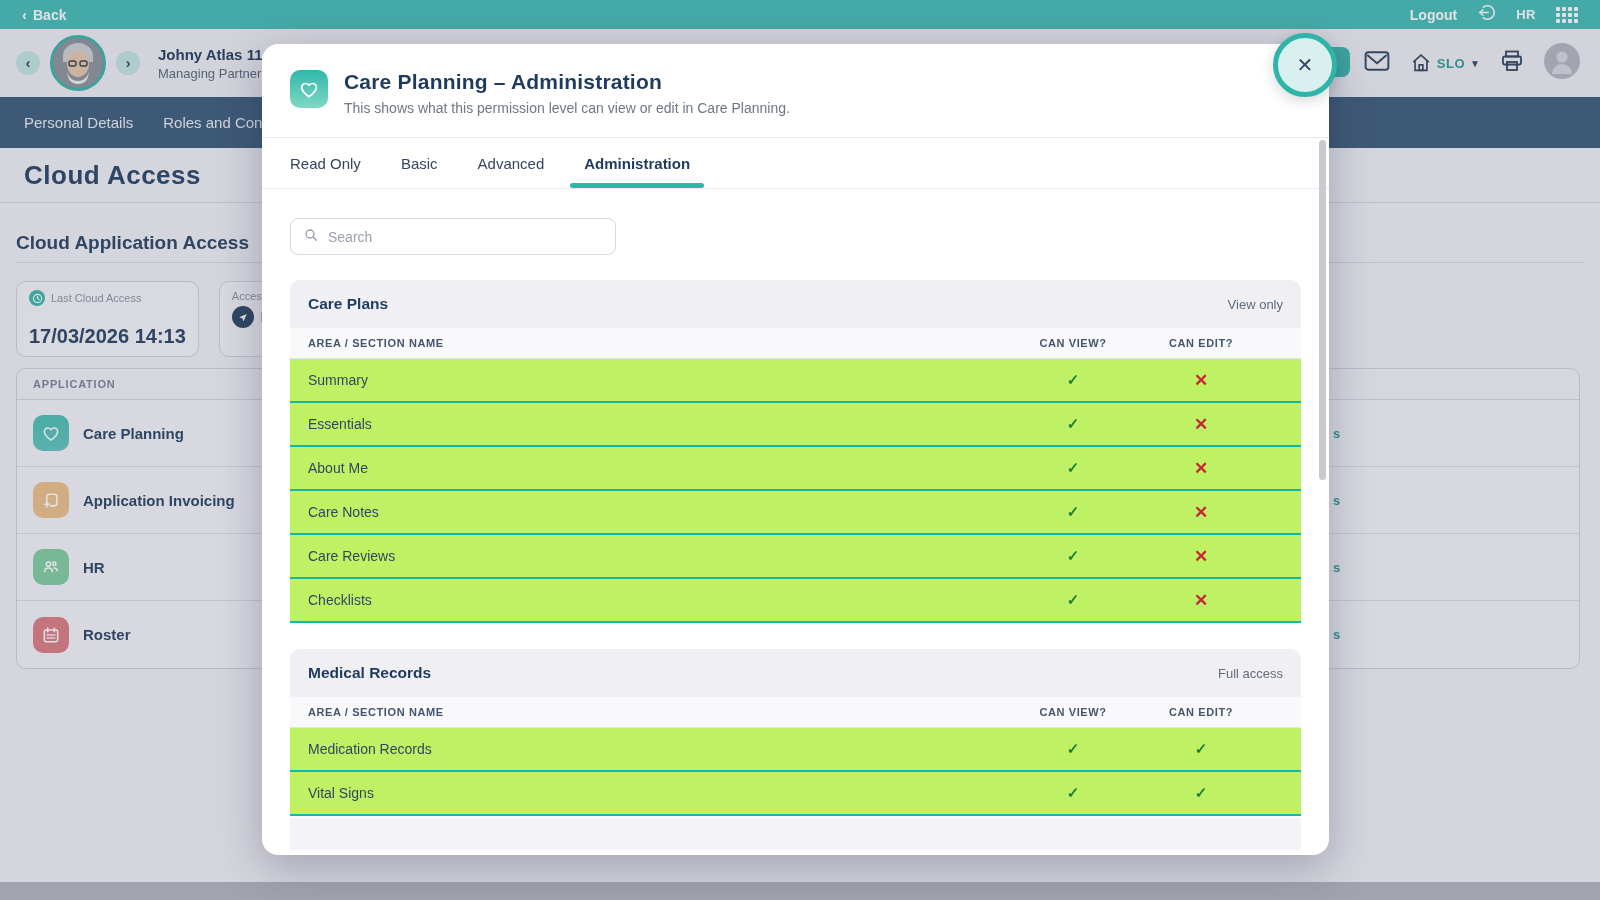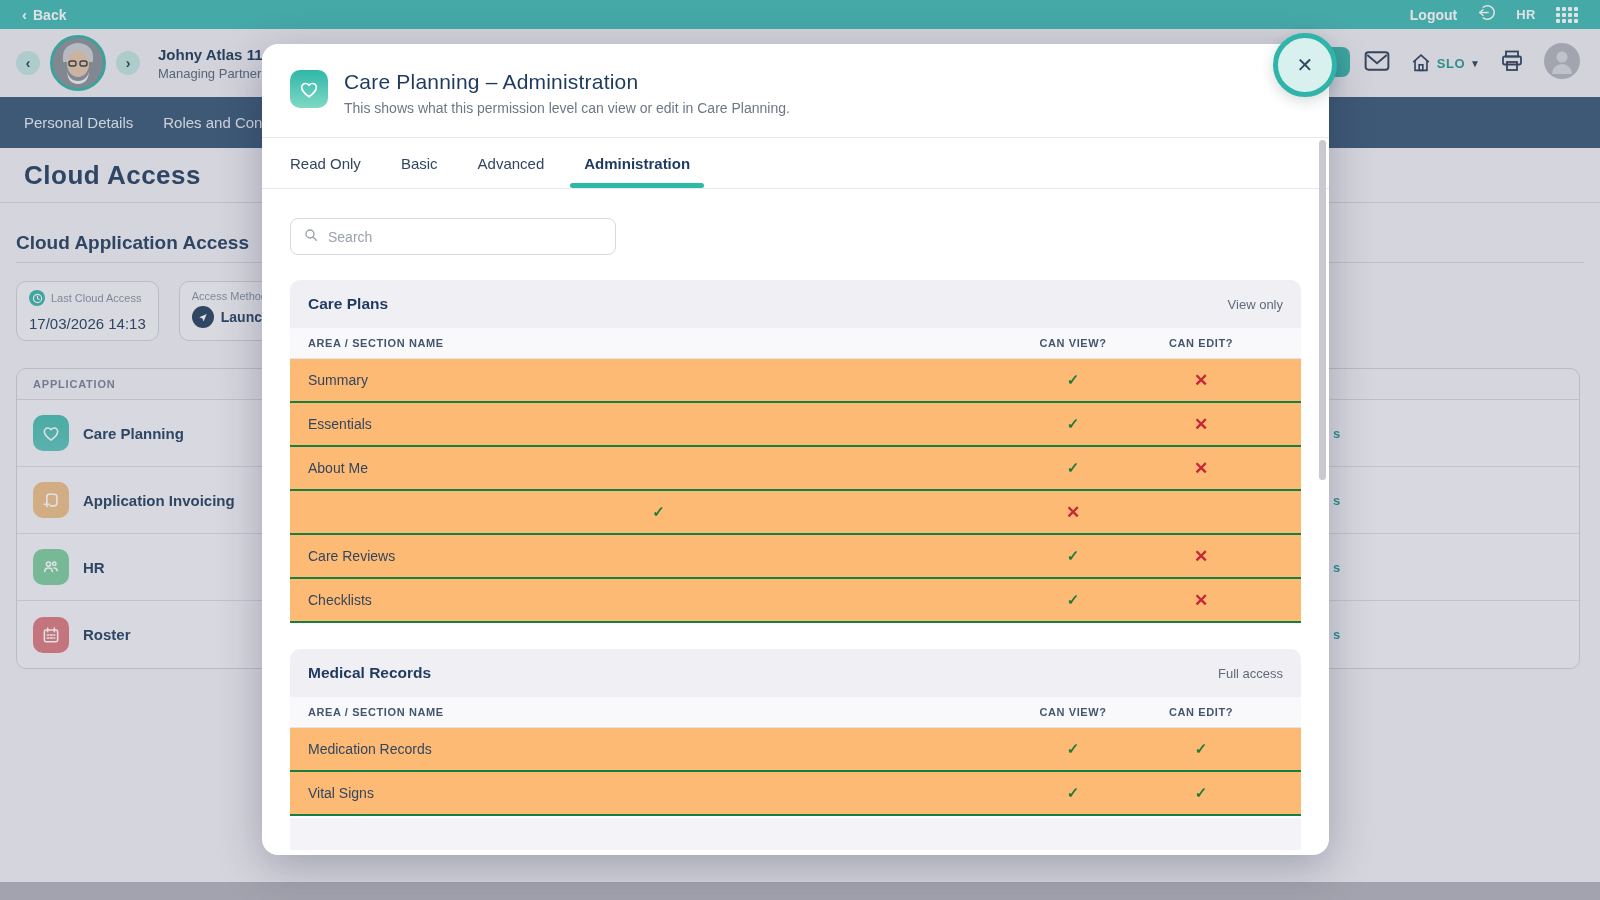--- a/index.html
+++ b/index.html
@@ -38,21 +38,21 @@
   .nav-item { color:#e9edf3; font-size:15px; cursor:pointer; white-space:nowrap; }
 
   .page { position:absolute; top:148px; left:0; right:0; bottom:18px; background:#f2f1f6; }
   .page-title { position:absolute; top:12px; left:24px; font-size:26px; font-weight:bold; color:#2b4766; letter-spacing:.5px; }
   .page-divider { position:absolute; top:54px; left:0; right:0; border-bottom:1px solid #d8d7df; }
   .section-title { position:absolute; top:84px; left:16px; font-size:19px; font-weight:bold; color:#2b4766; }
   .section-underline { position:absolute; top:114px; left:16px; right:16px; border-bottom:1px solid #d8d7df; }
   .cards-row { position:absolute; top:133px; left:16px; display:flex; gap:20px; }
   .info-card { border:1px solid #d4d3db; background:#f7f6fa; border-radius:10px; padding:8px 12px; min-width:140px; }
   .info-card .card-label-row { display:flex; align-items:center; gap:6px; font-size:11px; color:#8d95a3; }
-  .info-card .card-value { margin-top:9px; font-size:15px; font-weight:normal; color:#2b4766; }
+  .info-card .card-value { margin-top:19px; font-size:20px; font-weight:bold; color:#2b4766; }
   .card-value-row { display:flex; align-items:center; gap:7px; margin-top:4px; font-size:14px; font-weight:bold; color:#2b4766; }
   .mini-circle { width:16px; height:16px; border-radius:50%; background:#3fb8ae; display:flex; align-items:center; justify-content:center; }
   .navy-circle { width:22px; height:22px; border-radius:50%; background:#2e4763; display:flex; align-items:center; justify-content:center; }
 
   .app-table { position:absolute; top:220px; left:16px; width:1564px; border:1px solid #d3d2da; border-radius:10px; background:#f3f2f7; overflow:hidden; }
   .app-table-head { padding:9px 16px; font-size:11px; font-weight:bold; letter-spacing:.8px; color:#7c8698; border-bottom:1px solid #d8d7df; }
   .app-row { position:relative; height:67px; display:flex; align-items:center; gap:14px; padding-left:16px; border-bottom:1px solid #dddce3; background:#f6f5f9; }
   .app-row:last-child { border-bottom:none; }
   .app-icon { width:36px; height:36px; border-radius:10px; display:flex; align-items:center; justify-content:center; }
   .app-icon.teal   { background:linear-gradient(180deg,#4cc0b2,#61c6be); }
@@ -66,21 +66,21 @@
 
   
   .backdrop { position:absolute; inset:0; background:rgba(62,70,92,0.16); z-index:10; }
 
   
   .modal { position:absolute; left:262px; top:44px; width:1067px; height:811px; background:#fff;
            border-radius:16px; box-shadow:0 12px 45px rgba(20,30,60,.28); z-index:20; overflow:hidden; }
   .modal-header { display:flex; align-items:flex-start; gap:16px; padding:26px 28px 21px 28px; }
   .modal-app-icon { width:38px; height:38px; border-radius:10px; background:linear-gradient(180deg,#2fb7a9,#7fd9c4);
                     display:flex; align-items:center; justify-content:center; flex:none; }
-  .modal-title { font-size:21px; font-weight:normal; color:#1e3a5f; letter-spacing:.2px; }
+  .modal-title { font-size:21px; font-weight:bold; color:#1e3a5f; letter-spacing:.2px; }
   .modal-subtitle { margin-top:6px; font-size:14px; color:#6e7686; }
   .tabs-row { position:relative; height:52px; border-top:1px solid #e8e8ed; border-bottom:1px solid #e8e8ed;
               display:flex; align-items:center; gap:40px; padding:0 28px; }
   .tab { position:relative; font-size:15px; color:#33465f; cursor:pointer; height:100%; display:flex; align-items:center; }
   .tab.active { font-weight:bold; color:#1e3a5f; }
   .tab.active::after { content:""; position:absolute; left:-14px; right:-14px; bottom:0; height:5px;
                        background:#2cb9a8; border-radius:4px; }
   .modal-body { position:relative; padding:29px 28px 0 28px; }
   .search-box { display:flex; align-items:center; gap:9px; width:326px; height:37px; border:1.5px solid #d8d8de;
                 border-radius:8px; padding:0 12px; background:#fff; }
@@ -90,21 +90,21 @@
   .perm-section { margin-top:25px; }
   .perm-header { display:flex; align-items:center; justify-content:space-between; background:#f0f0f4;
                  border-radius:10px 10px 0 0; padding:15px 18px; }
   .perm-title { font-size:15.5px; font-weight:bold; color:#1e3a5f; }
   .perm-access { font-size:13px; color:#5f6b7b; }
   .cols-row { display:grid; grid-template-columns:1fr 128px 128px; align-items:center;
               padding:9px 36px 9px 18px; background:#f9f9fb; border-bottom:1px solid #e3e3e9; }
   .col-label { font-size:11px; font-weight:bold; letter-spacing:.6px; color:#42566e; }
   .col-label.center { text-align:center; }
   .prow { display:grid; grid-template-columns:1fr 128px 128px; align-items:center; height:44px;
-          padding:0 36px 0 18px; background:#fdba74; border-bottom:2px solid #15803d; }
+          padding:0 36px 0 18px; background:#bef264; border-bottom:2px solid #14b8a6; }
   .pname { font-size:14px; color:#33465f; }
   .mark { text-align:center; font-weight:bold; }
   .mark[data-state="yes"] { color:#1d7c35; font-size:15px; }
   .mark[data-state="no"]  { color:#c52737; font-size:17px; }
   .partial-row { height:34px; background:#f4f4f8; border-top:2px solid #fff; }
 
   .scroll-thumb { position:absolute; right:3px; top:96px; width:7px; height:340px; background:#c9c9d0; border-radius:4px; z-index:25; }
 
   .close-btn { position:absolute; left:1273px; top:33px; width:64px; height:64px; border-radius:50%;
                background:#d9f1ee; border:5px solid #2eb4a8; color:#33475e; font-size:20px;
@@ -346,20 +346,21 @@
           <span class="pname">Essentials</span>
           <span class="mark" data-state="yes">✓</span>
           <span class="mark" data-state="no">✕</span>
         </div>
         <div class="prow">
           <span class="pname">About Me</span>
           <span class="mark" data-state="yes">✓</span>
           <span class="mark" data-state="no">✕</span>
         </div>
         <div class="prow">
+          <span class="pname">Care Notes</span>
           <span class="mark" data-state="yes">✓</span>
           <span class="mark" data-state="no">✕</span>
         </div>
         <div class="prow">
           <span class="pname">Care Reviews</span>
           <span class="mark" data-state="yes">✓</span>
           <span class="mark" data-state="no">✕</span>
         </div>
         <div class="prow">
           <span class="pname">Checklists</span>

